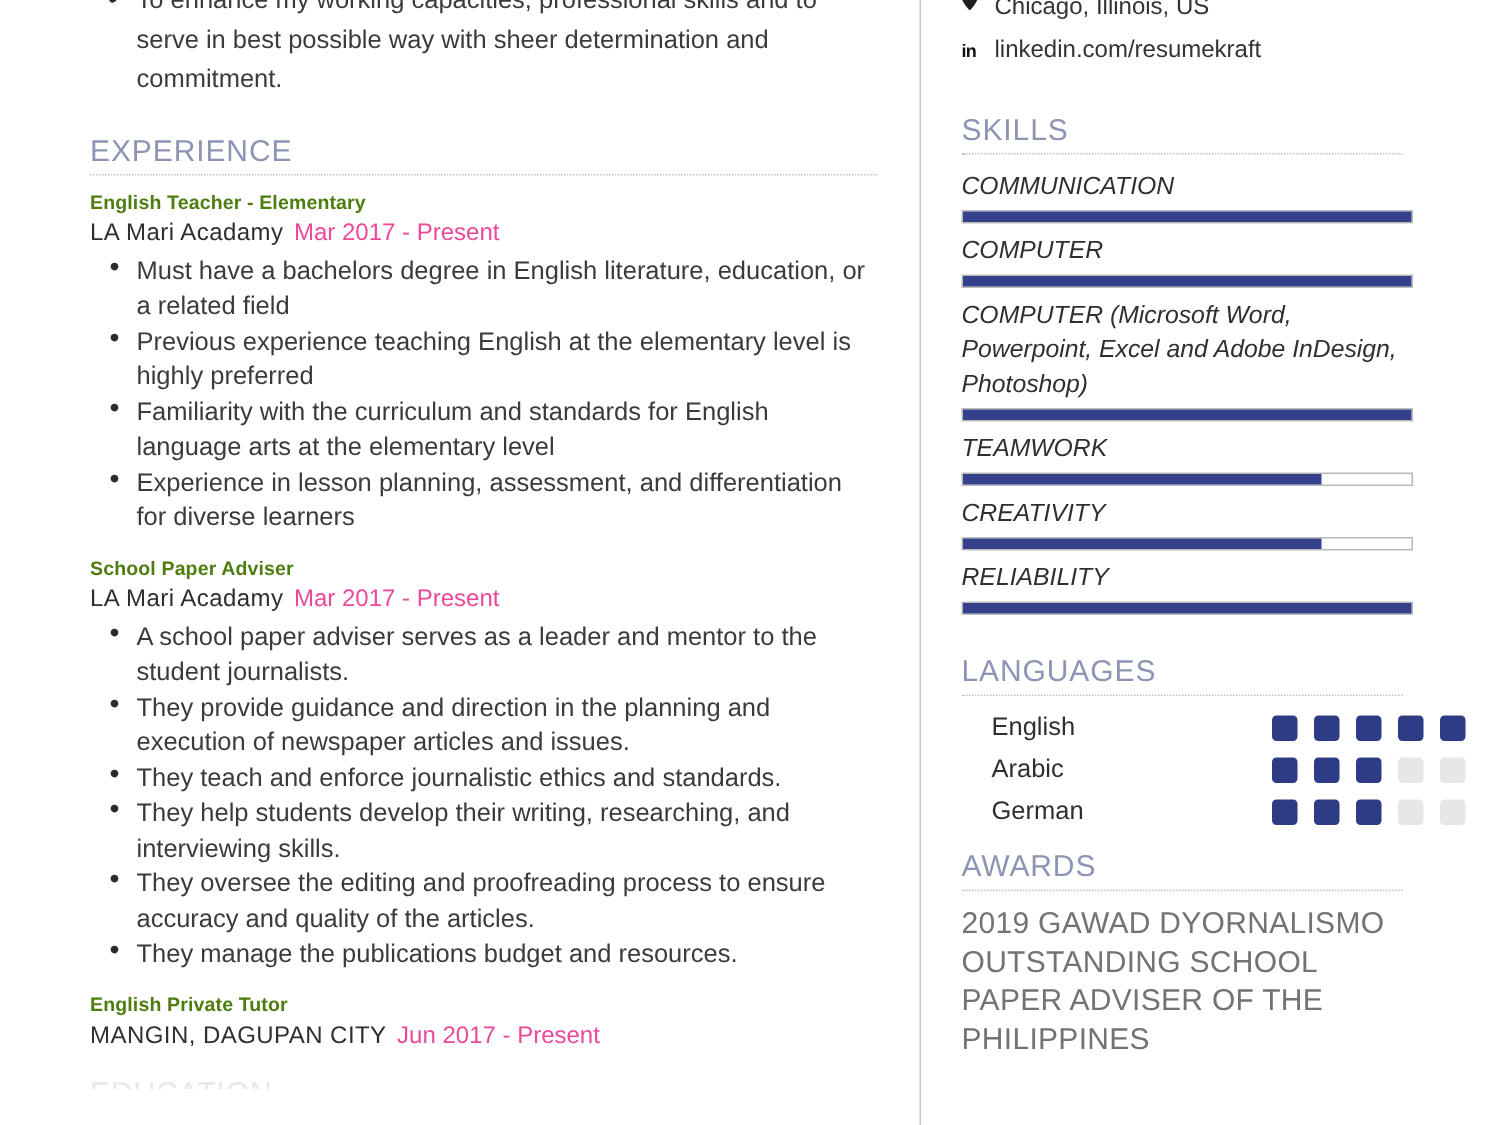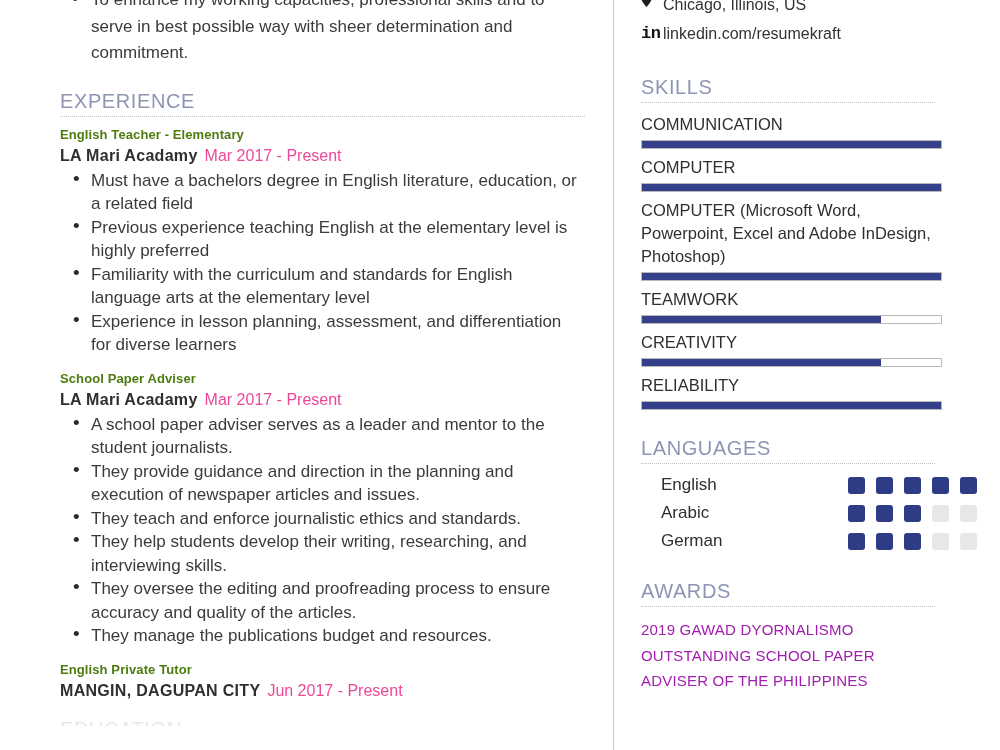--- a/index.html
+++ b/index.html
@@ -108,21 +108,21 @@
     color: #4d7c0f;
     margin: 0 0 2px 0;
     letter-spacing: 0.1px;
   }
   .job-meta {
     margin: 0 0 1px 0;
     font-size: 16px;
     line-height: 23px;
   }
   .job-company {
-    font-weight: 700;
+    font-weight: 400;
     color: #2f2f2f;
     letter-spacing: 0.3px;
   }
   .job-dates {
     color: #ec4899;
     margin-left: 7px;
   }
   .job-bullets {
     list-style: none;
     margin: 2px 0 0 0;
@@ -172,37 +172,38 @@
     flex: 0 0 22px;
     display: flex;
     align-items: center;
     justify-content: flex-start;
     color: #1f1f1f;
     font-size: 15px;
     line-height: 26px;
   }
   .in-glyph {
     font-weight: 700;
-    font-size: 17px;
-    font-family: Liberation Mono, monospace;
+    font-size: 12px;
+    font-family: Liberation Sans, sans-serif;
     letter-spacing: -0.5px;
     color: #111111;
     position: relative;
     top: 0px;
   }
   .contact-text {
     color: #333333;
   }
 
   
   .skills-section {
     margin-top: 29px;
   }
   .skill {
     margin-bottom: 7px;
+    font-style: italic;
   }
   .skill-label {
     font-size: 16.5px;
     line-height: 23px;
     color: #2f2f2f;
     margin: 0 0 4px 0;
   }
   .skill-bar {
     position: relative;
     height: 9px;
@@ -245,26 +246,26 @@
     height: 17px;
     border-radius: 3px;
     background: #e7e7e7;
   }
   .lang-sq.on {
     background: #2e3b85;
   }
 
   
   .awards-section {
-    margin-top: 28px;
+    margin-top: 15px;
   }
   .award-text {
-    font-size: 15px;
+    font-size: 20px;
     line-height: 25.5px;
-    color: #a21caf;
+    color: #737373;
     letter-spacing: 0.2px;
     margin: 0;
   }
 </style>
 </head>
 <body>
 
 <div class="page">
 
   <div class="left-col">

